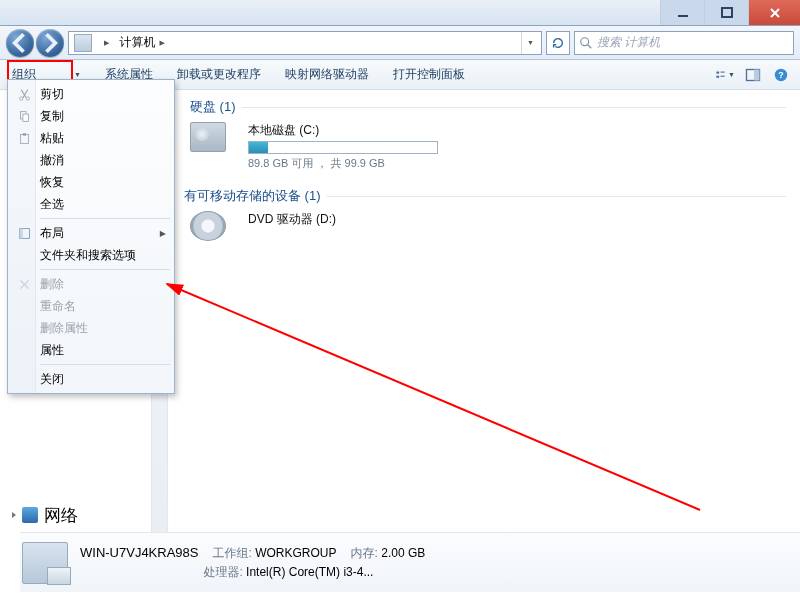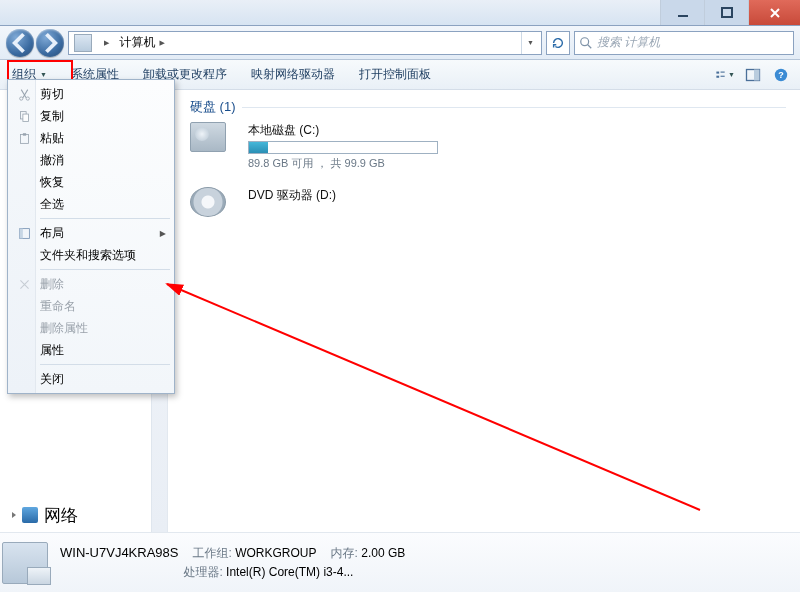--- a/index.html
+++ b/index.html
@@ -23,21 +23,21 @@
   .crumb { height:100%; display:flex; align-items:center; padding:0 5px; font-size:12px; }
   .crumb .tri { margin-left:4px; font-size:7px; color:#555; }
   .addr-drop { width:18px; display:flex; align-items:center; justify-content:center; border-left:1px solid #cdd9e6; height:100%; font-size:7px; color:#555; }
   .refresh { width:24px; height:24px; border:1px solid #8ba2c0; background:#fff; display:flex; align-items:center; justify-content:center; }
   .searchbar { width:220px; height:24px; background:#fff; border:1px solid #8ba2c0; display:flex; align-items:center; padding:0 4px; gap:4px; }
   .searchbar .ph { color:#9aa7b5; font-size:12px; font-style:italic; }
 
   
   .toolbar { height:30px; background:linear-gradient(#f7fafc,#e9f0f7); border-bottom:1px solid #d4dde8; display:flex; align-items:center; font-size:12px; position:relative; }
   .toolbar .left { display:flex; align-items:stretch; height:100%; }
-  .toolbar .item { padding:0 12px; display:flex; align-items:center; color:#1a3a5e; cursor:default; }
+  .toolbar .item { padding:0 12px; display:flex; align-items:center; color:#1a3a5e; cursor:default;gap:34px; }
   .toolbar .item.organize { color:#1a3a5e; }
   .toolbar .item .dd { font-size:7px; margin-left:4px; color:#355; }
   .toolbar .right { margin-left:auto; display:flex; align-items:center; gap:6px; padding-right:8px; }
   .toolbar .ricon { width:22px; height:22px; display:flex; align-items:center; justify-content:center; border:1px solid transparent; }
   .red-box { position:absolute; border:2px solid #ff0000; pointer-events:none; }
   #rb1 { left:7px; top:60px; width:66px; height:30px; }
   #rb2 { left:11px; top:266px; width:148px; height:26px; }
 
   
   .content { display:flex; height:442px; position:relative; }
@@ -69,21 +69,21 @@
   .drive .dicon.hdd { background:linear-gradient(#cfd9e2,#a9b8c5); border:1px solid #90a1b0; border-radius:2px; position:relative; }
   .drive .dicon.hdd::after{ content:""; position:absolute; left:4px; top:4px; width:14px; height:14px; border-radius:50%; background:radial-gradient(#eef3f8,#b6c5d2); }
   .drive .dicon.dvd { background:radial-gradient(circle at 50% 50%, #f5f7fa 0 6px, #c8d2dc 7px 14px, #9aaab8 15px 18px); border-radius:50%; border:1px solid #8a9aa8; }
   .drive .info { display:flex; flex-direction:column; gap:2px; }
   .drive .name { font-size:12px; color:#111; }
   .drive .bar { width:190px; height:13px; border:1px solid #9fb1c2; background:#fff; position:relative; }
   .drive .bar .fill { position:absolute; left:0; top:0; bottom:0; background:linear-gradient(#45b7d9,#2a8fb5); }
   .drive .cap { font-size:11px; color:#6a7886; }
 
   
-  .details { height:60px; border-top:1px solid #e2e8ef; background:linear-gradient(#fbfcfe,#f0f4f9); display:flex; align-items:center; padding:4px 2px; gap:12px; font-size:12px; }
+  .details { height:60px; border-top:1px solid #e2e8ef; background:linear-gradient(#fbfcfe,#f0f4f9); display:flex; align-items:center; padding:4px 2px; gap:12px; font-size:12px;margin-left:20px; }
   .details .bigicon { width:46px; height:42px; background:linear-gradient(#d8e3ef,#b7c8d9); border:1px solid #9ab; border-radius:2px; position:relative; }
   .details .bigicon::after { content:""; position:absolute; right:-4px; bottom:-2px; width:22px; height:16px; background:linear-gradient(#eef3f8,#cad6e2); border:1px solid #9ab; }
   .details .txt { display:flex; flex-direction:column; gap:2px; }
   .details .row1 { display:flex; gap:14px; align-items:baseline; }
   .details .host { font-size:13px; }
   .details .kv { color:#6a7886; }
 
   
   .arrow-svg { position:absolute; left:0; top:0; width:800px; height:597px; pointer-events:none; z-index:30; }
 
@@ -227,20 +227,24 @@
       <div class="dicon hdd"></div>
       <div class="info">
         <div class="name">本地磁盘 (C:)</div>
         <div class="bar">
             <div class="fill" id="hdd-fill" style="width: 10%;"></div>
           </div>
         <div class="cap">89.8 GB 可用 ， 共 99.9 GB</div>
       </div>
     </div>
 
+    <div class="group-h">
+      <span>有可移动存储的设备 (1)</span>
+      <div class="line"></div>
+    </div>
     <div class="drive">
       <div class="dicon dvd"></div>
       <div class="info" style="justify-content:flex-start">
         <div class="name">DVD 驱动器 (D:)</div>
       </div>
     </div>
   </div>
 </div>
 
 <div class="details">

